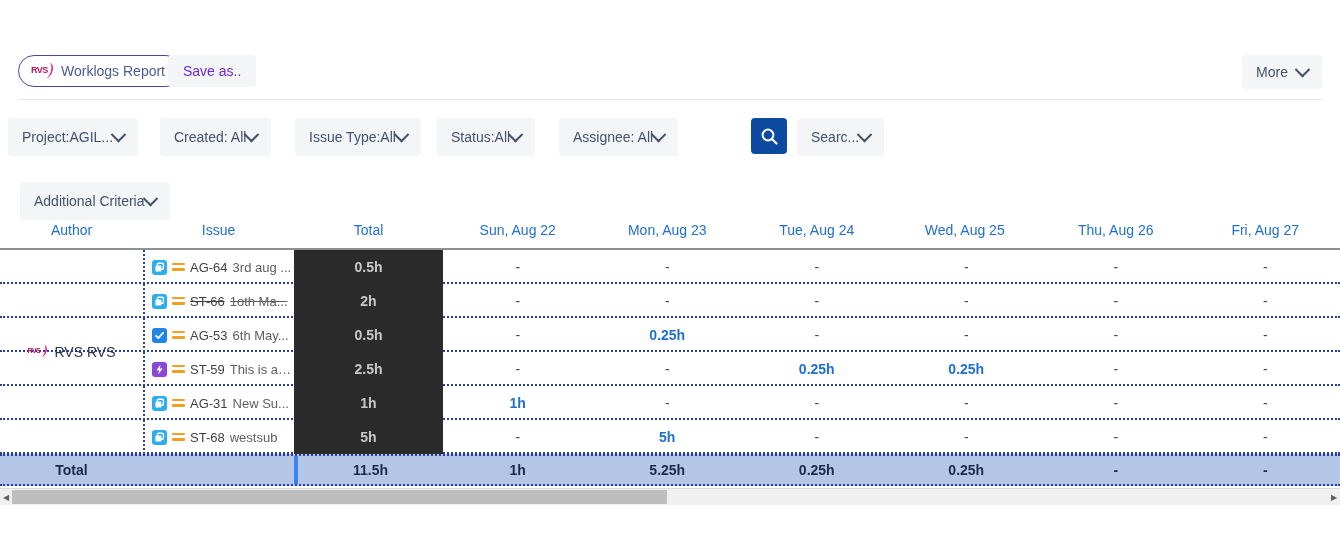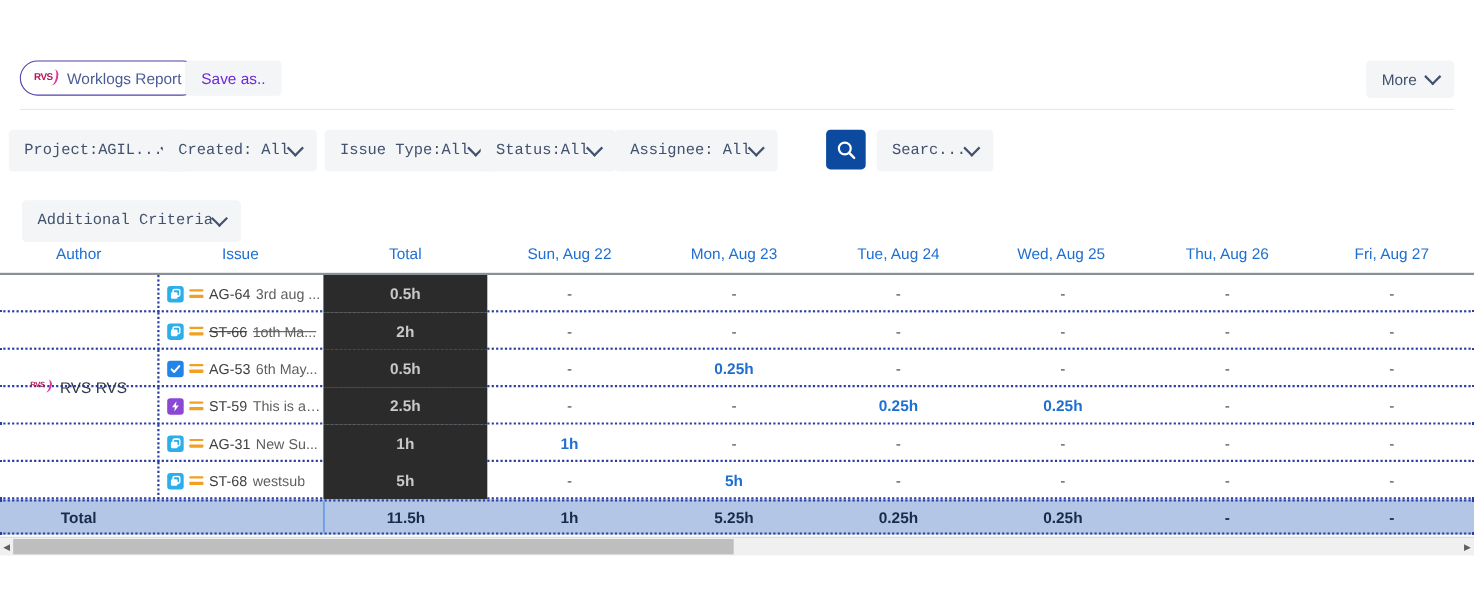--- a/index.html
+++ b/index.html
@@ -85,21 +85,20 @@
     width: 1340px; height: 40px; margin-left: 12px;
   }
   .fpill {
     position: absolute; top: 0;
     height: 38px; box-sizing: border-box;
     display: flex; align-items: center; gap: 0;
     padding: 0 14px;
     background: #f4f5f7; border-radius: 4px;
     color: #42526e; font-size: 14px;
     white-space: nowrap;
-    font-family: Liberation Mono, monospace;
   }
   .caret {
     display: inline-block; flex: none;
     width: 9px; height: 9px;
     border-right: 2px solid #42526e;
     border-bottom: 2px solid #42526e;
     transform: rotate(45deg) translate(-2px, -2px);
   }
   .search-btn {
     position: absolute; top: 0; left: 751px;
@@ -219,21 +218,21 @@
   }
   .totalrow .tcell {
     position: absolute; top: 0; height: 28px;
     display: flex; align-items: center; justify-content: center;
     font-size: 14px; font-weight: bold; color: #172b4d;
   }
   .totalrow .tmain {
     position: absolute; left: 294px; top: 0; width: 149px; height: 28px;
     display: flex; align-items: center; justify-content: center;
     font-size: 14px; font-weight: bold; color: #172b4d;
-    border-left: 1px solid #3b82f6;
+    border-left: 4px solid #3b82f6;
     box-sizing: border-box;
   }
 
   
   .hscroll {
     position: absolute; left: 0; top: 488px;
     width: 1340px; height: 16px;
     background: #f0f0f0;
     border-top: 1px solid #dcdcdc;
     display: flex; align-items: center;
@@ -266,21 +265,21 @@
     <span>More</span>
     <span class="caret"></span>
   </div>
 </div>
 
 <div class="filterbar">
   <div class="fpill" style="left:8px;">
     <span>Project:AGIL...</span>
     <span class="caret"></span>
   </div>
-  <div class="fpill" style="left:148px;">
+  <div class="fpill" style="left:160px;">
     <span>Created: All</span>
     <span class="caret"></span>
   </div>
   <div class="fpill" style="left:295px;align-items:center;">
     <span>Issue Type:All</span>
     <span class="caret"></span>
   </div>
   <div class="fpill" style="left:437px;">
     <span>Status:All</span>
     <span class="caret"></span>

